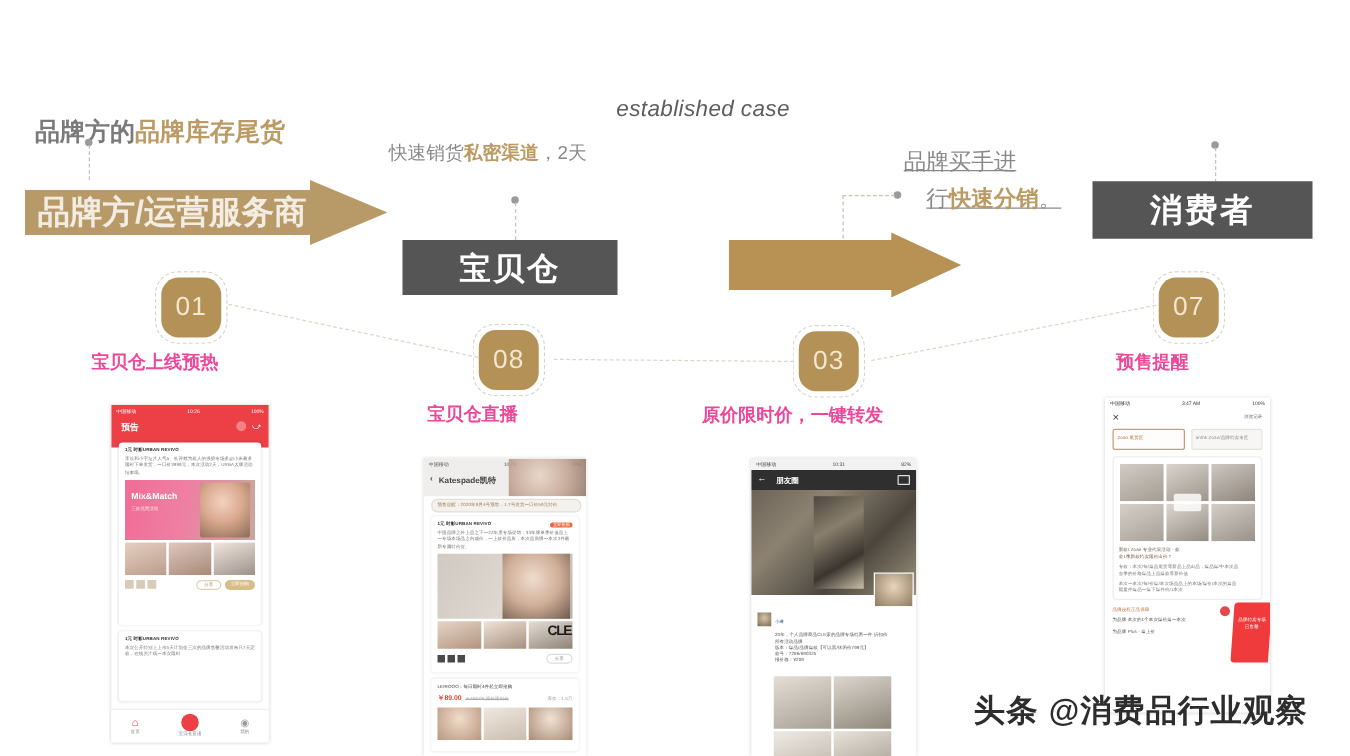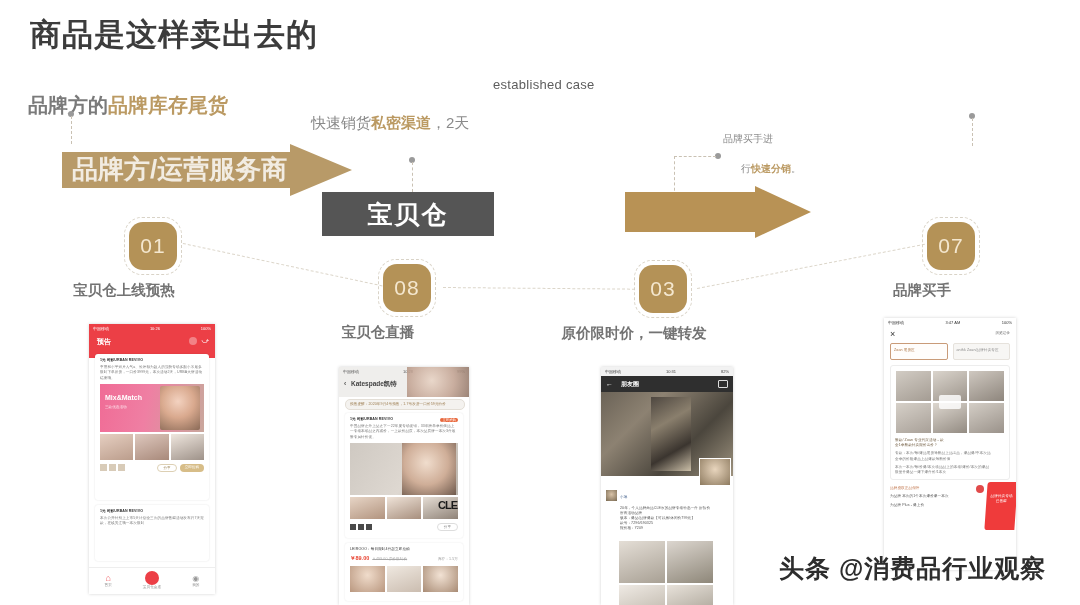--- a/index.html
+++ b/index.html
@@ -16,42 +16,42 @@
   
   .page-title{
     position:absolute;left:30px;top:14px;
     font-size:31px;font-weight:bold;color:#3c3c3c;
     letter-spacing:1px;white-space:nowrap;
   }
 
   
   .established{
     position:absolute;left:493px;top:77px;
-    font-size:13px;color:#5d5d5d;
+    font-size:18px;color:#5d5d5d;font-style:italic;
     letter-spacing:.3px;white-space:nowrap;
   }
 
   
   .note{position:absolute;color:#7a7a7a;white-space:nowrap;}
   .note .hl{color:#bb9a63;font-weight:bold;}
   .note1{left:28px;top:92px;font-size:20px;font-weight:bold;}
   .note2{left:311px;top:108px;font-size:15px;line-height:30px;color:#8a8a8a;}
-  .note3{left:723px;top:124px;font-size:10px;line-height:30px;color:#8a8a8a;}
+  .note3{left:723px;top:114px;font-size:18px;line-height:30px;color:#8a8a8a;text-decoration:underline;}
   .note3 .ln2{display:block;margin-left:18px;}
   .note4{left:913px;top:58px;font-size:15px;line-height:29px;color:#bb9a63;font-weight:500;}
   .note4 span{display:block;}
 
   
   .leader{position:absolute;border-left:1.5px dashed #c9c1b3;}
   .leader-dot{position:absolute;width:6px;height:6px;border-radius:50%;
     background:#9a9a9a;}
   .leader-h{position:absolute;border-top:1.5px dashed #c9c1b3;}
 
   
-  .arrow{position:absolute;display:block;margin-left:42px;}
+  .arrow{position:absolute;display:block;}
   .arrow .arrow-label{
     position:absolute;color:#f2ece2;font-weight:bold;
     white-space:pre-line;line-height:1.05;
   }
 
   
   .darkbox{
     position:absolute;background:#555555;
     display:flex;align-items:center;justify-content:center;
     color:#ffffff;font-weight:bold;letter-spacing:2px;
@@ -66,21 +66,21 @@
   }
   .step-inner{
     position:absolute;left:5px;top:5px;
     width:48px;height:48px;border-radius:14px;
     background:#b49257;
     display:flex;align-items:center;justify-content:center;
     color:#f4e7cf;font-size:21px;letter-spacing:1px;
   }
   .step-label{
     position:absolute;top:64px;left:50%;transform:translateX(-50%);
-    font-size:14.5px;font-weight:bold;color:#737373;
+    font-size:14.5px;font-weight:bold;color:#ec4899;
     text-align:center;line-height:19px;
   }
   .step-label.narrow{width:112px;white-space:normal;}
   .step-label.wide{white-space:nowrap;}
 
   
   .connector{position:absolute;border-top:1.5px dashed #dcd6ca;transform-origin:0 0;}
 
   
   .phone{position:absolute;background:#ffffff;overflow:hidden;
@@ -134,21 +134,20 @@
     position:absolute;left:779px;top:552px;
     font-size:25px;font-weight:bold;color:#2d2d2d;
     letter-spacing:1px;white-space:nowrap;
   }
 </style>
 </head>
 <body>
 
 <div class="stage">
 
-  <div class="page-title">商品是这样卖出去的</div>
 
   <div class="established">established case</div>
 
   <div class="note note1">
     <span>品牌方的</span><span class="hl">品牌库存尾货</span>
   </div>
   <div class="leader-dot" style="left:68px;top:111px;"></div>
   <div class="leader" style="left:71px;top:116px;height:28px;"></div>
 
   <div class="arrow" style="left:20px;top:144px;width:290px;height:52px;">
@@ -182,20 +181,23 @@
 
   <div class="arrow" style="left:583px;top:186px;width:186px;height:52px;">
     <svg width="186" height="52" viewBox="0 0 186 52">
       <polygon points="0,6 130,6 130,0 186,26 130,52 130,46 0,46" fill="#b89255"></polygon>
     </svg>
   </div>
 
   <div class="leader-dot" style="left:969px;top:113px;"></div>
   <div class="leader" style="left:972px;top:118px;height:28px;"></div>
 
+  <div class="darkbox" style="left:874px;top:145px;width:176px;height:46px;font-size:26px;">
+    <span>消费者</span>
+  </div>
 
   <div class="connector" style="left:183px;top:243px;width:204px;transform:rotate(12deg);"></div>
   <div class="connector" style="left:443px;top:287px;width:192px;transform:rotate(0.5deg);"></div>
   <div class="connector" style="left:697px;top:288px;width:232px;transform:rotate(-11deg);"></div>
 
   <div class="step" style="left:124px;top:217px;">
     <div class="step-outer"></div>
     <div class="step-inner">01</div>
     <div class="step-label narrow">宝贝仓上线预热</div>
   </div>
@@ -208,21 +210,21 @@
 
   <div class="step" style="left:634px;top:260px;">
     <div class="step-outer"></div>
     <div class="step-inner">03</div>
     <div class="step-label wide">原价限时价，一键转发</div>
   </div>
 
   <div class="step" style="left:922px;top:217px;">
     <div class="step-outer"></div>
     <div class="step-inner">07</div>
-    <div class="step-label wide">品牌买手</div>
+    <div class="step-label wide">预售提醒</div>
   </div>
 
   <div class="phone" style="left:89px;top:324px;width:126px;height:270px;">
     <div class="p1-head">
       <div class="pstatus" style="color:#fff;">
         <span>中国移动</span>
         <span>10:26</span>
         <span>100%</span>
       </div>
       <div style="position:absolute;left:8px;top:13px;color:#fff;font-size:7px;font-weight:bold;">预告</div>

